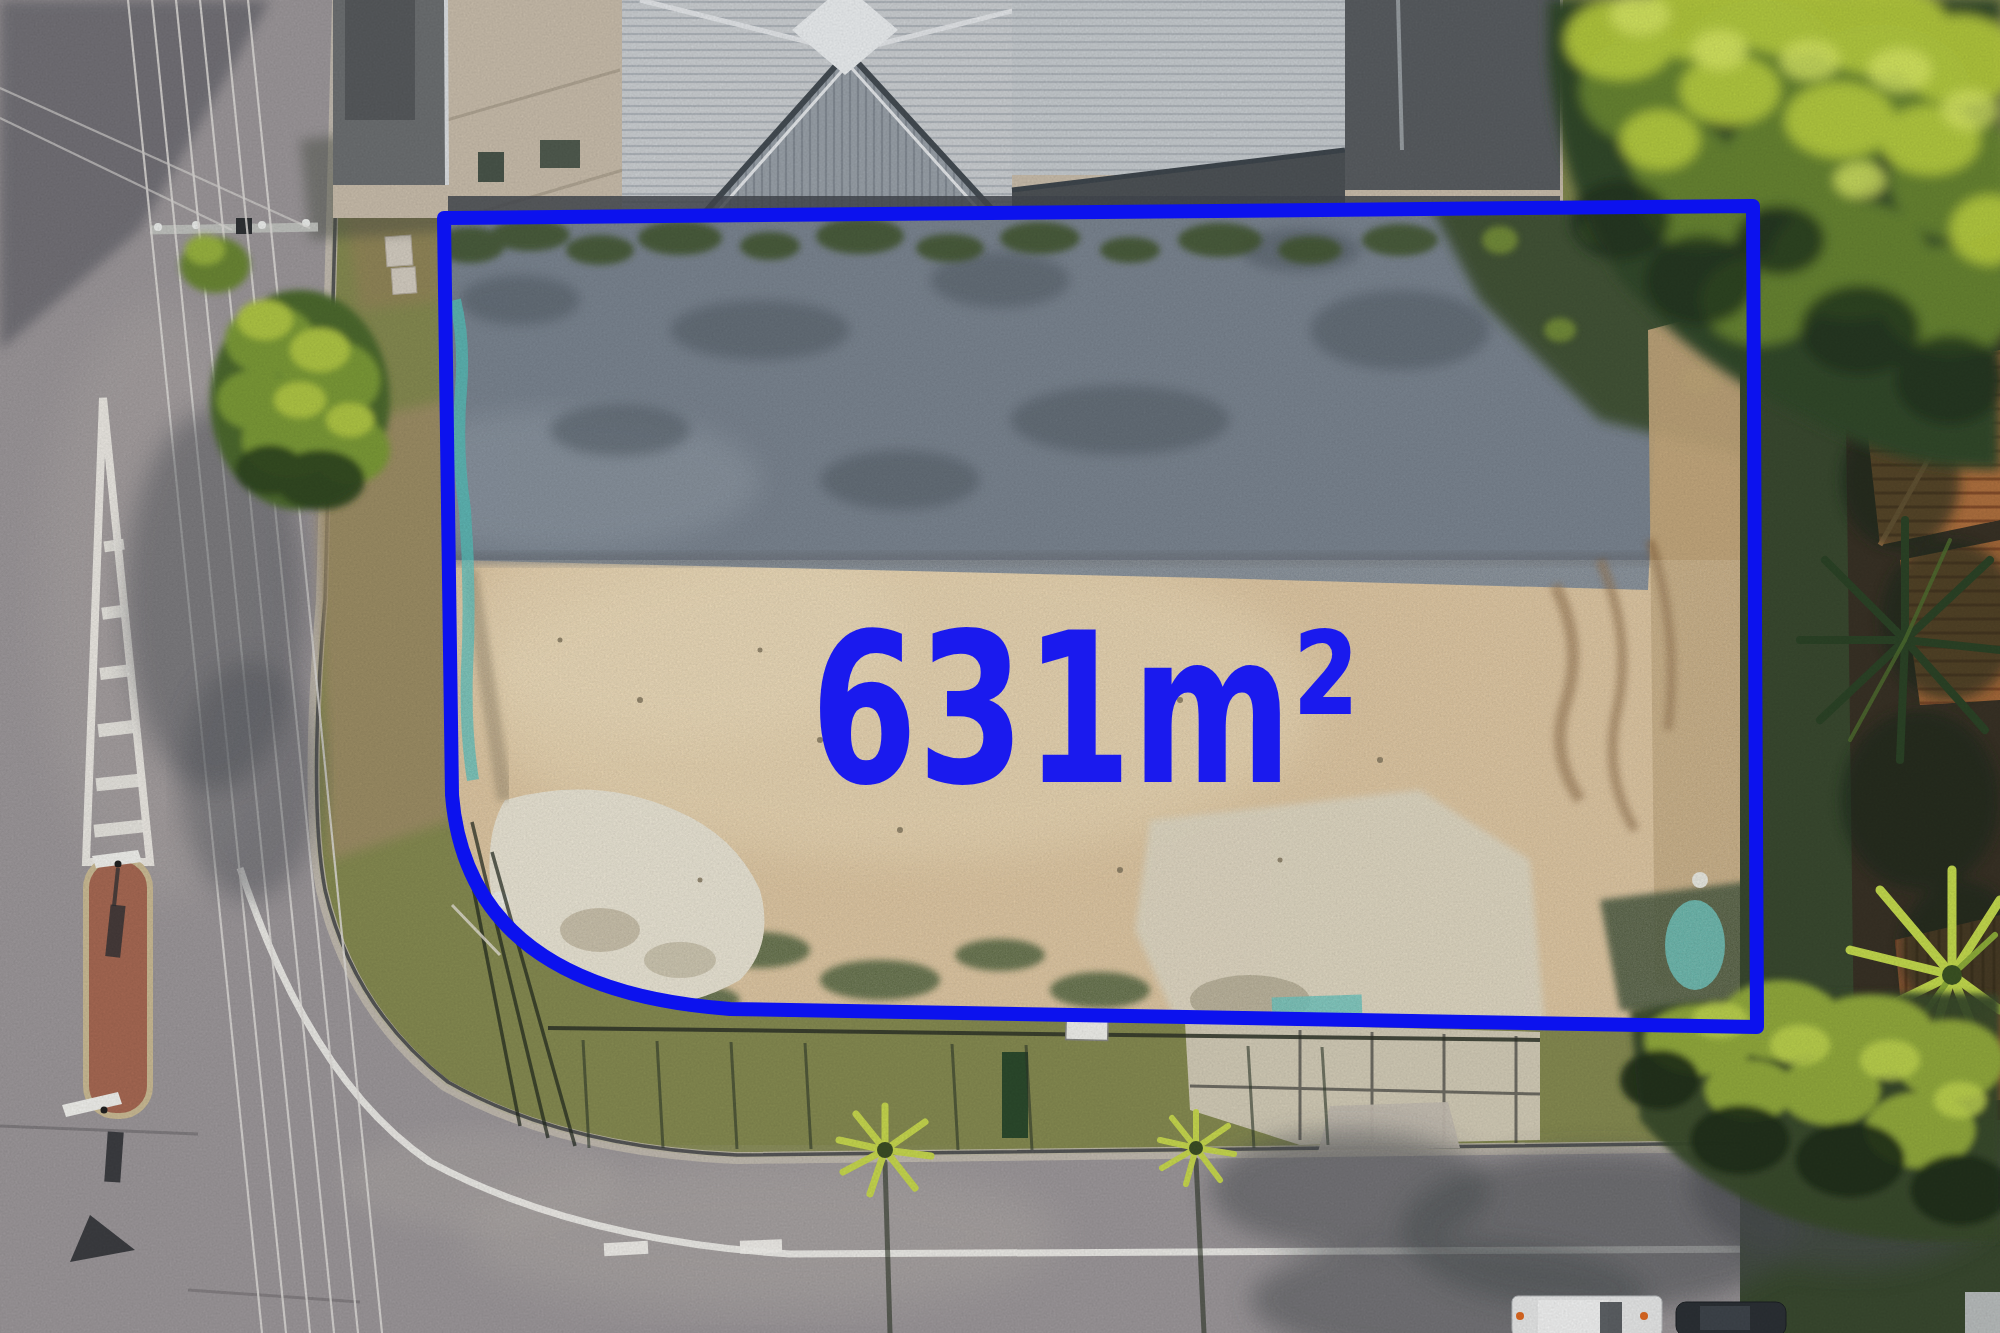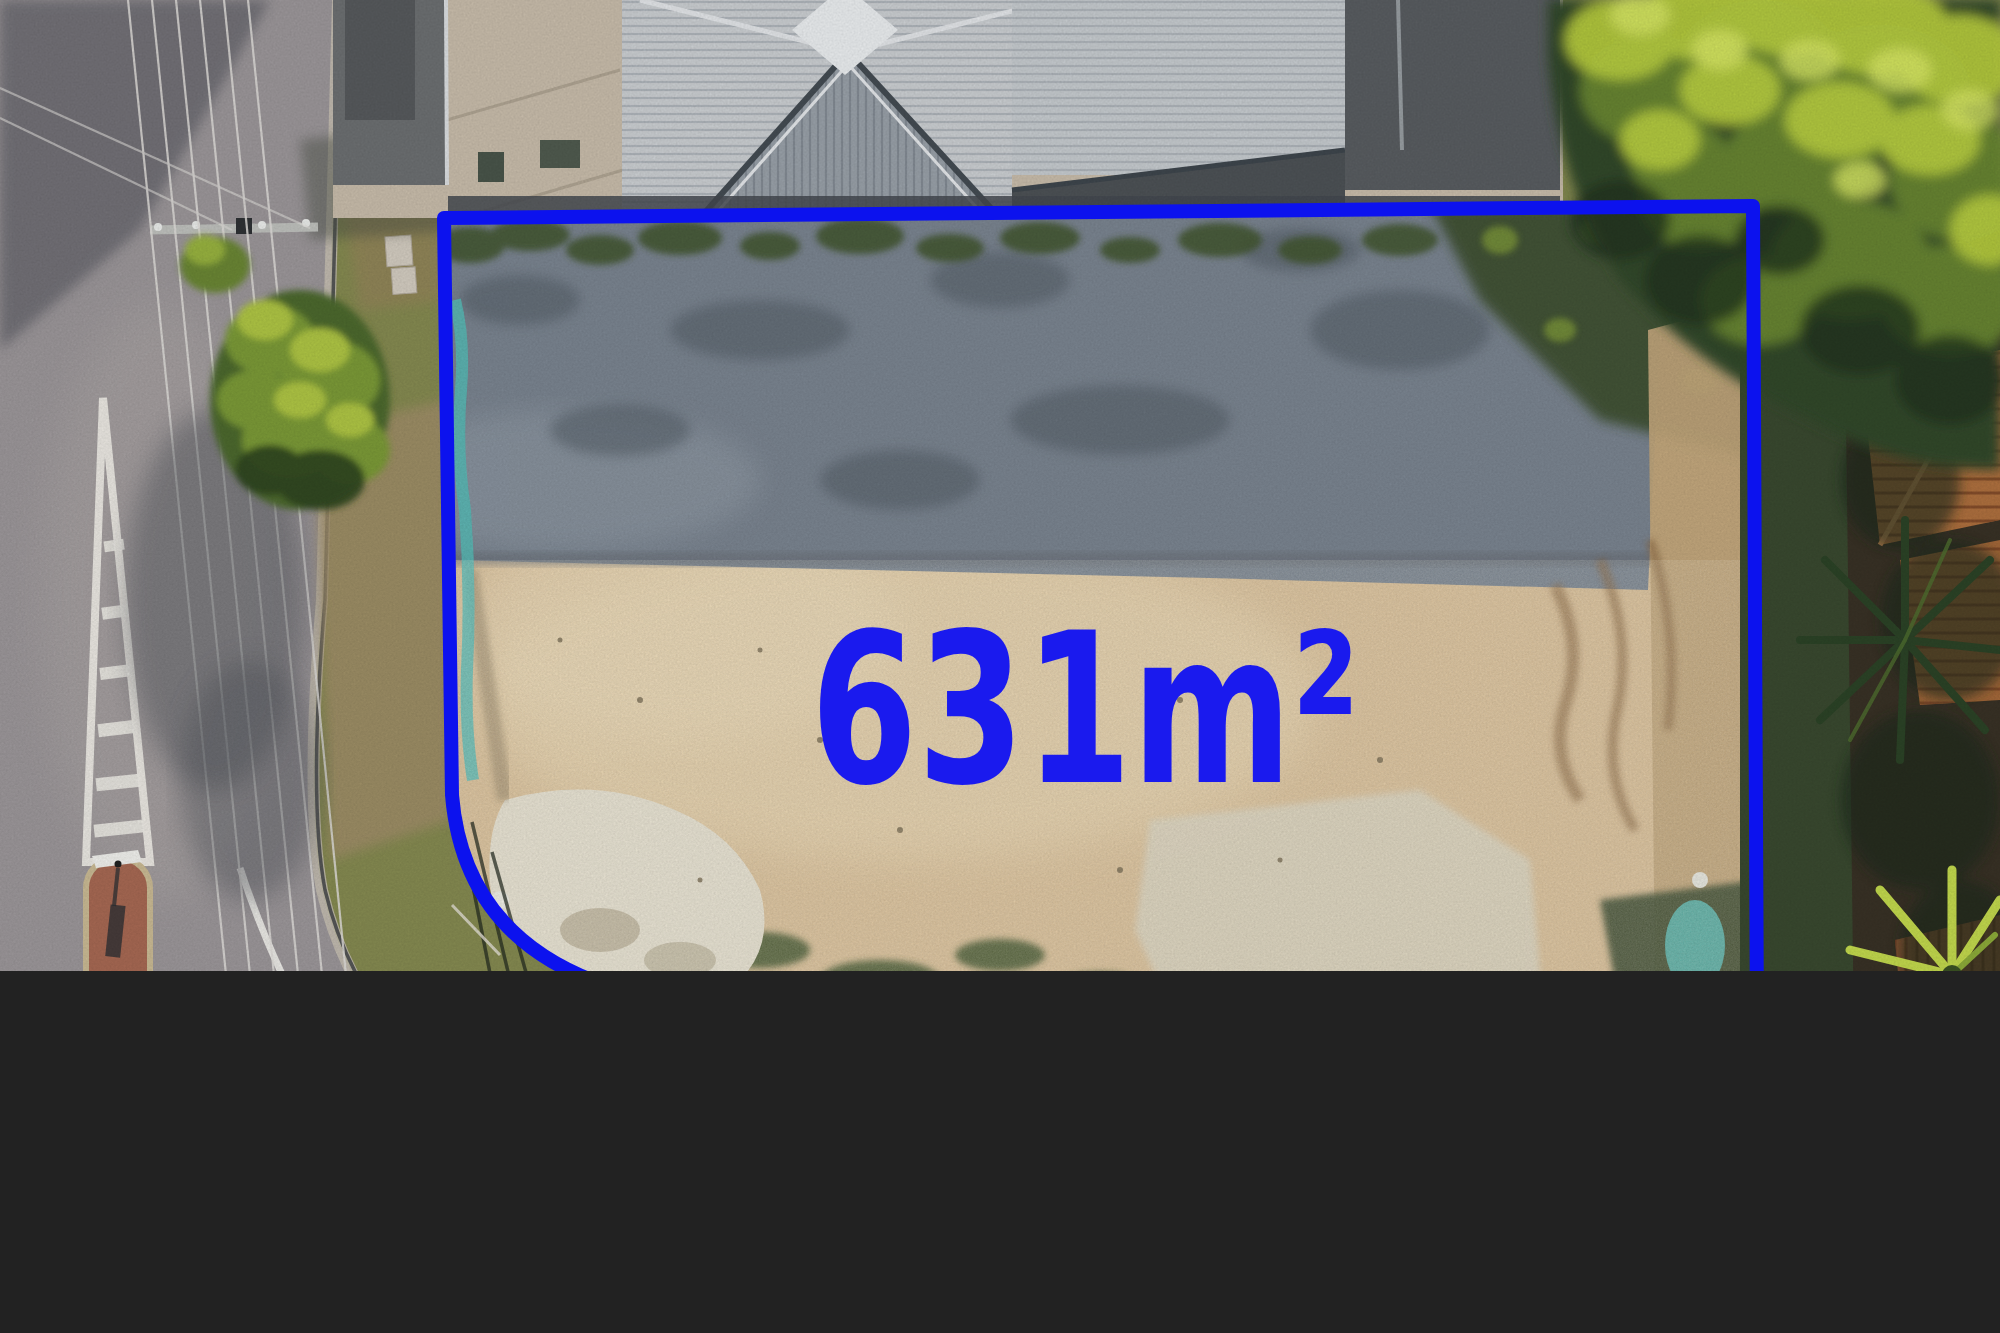--- a/index.html
+++ b/index.html
@@ -1,16 +1,16 @@
 <!DOCTYPE html>
 <html><head>
 <meta charset="utf-8">
 <style>
   html,body{margin:0;padding:0;background:#222;}
-  .stage{position:relative;width:2000px;height:971px;overflow:hidden;background:#0ea5e9;
+  .stage{position:relative;width:2000px;height:1333px;overflow:hidden;background:#0ea5e9;
          font-family:"DejaVu Sans","Liberation Sans",sans-serif;}
   svg{display:block;position:absolute;left:0;top:0;}
 </style>
 </head>
 <body>
 
 <div class="stage">
 <svg width="2000" height="1333" viewBox="0 0 2000 1333">
 <defs>
   <filter id="b3">

